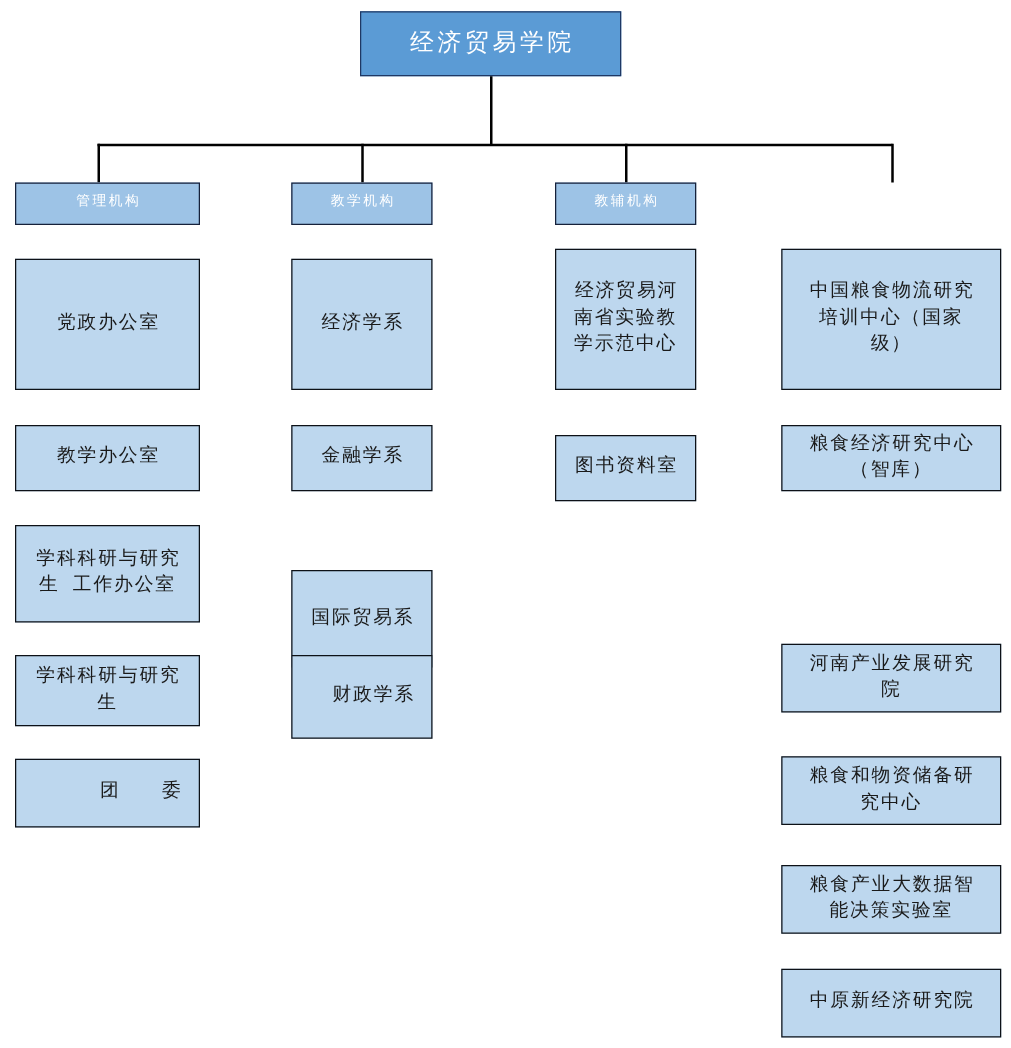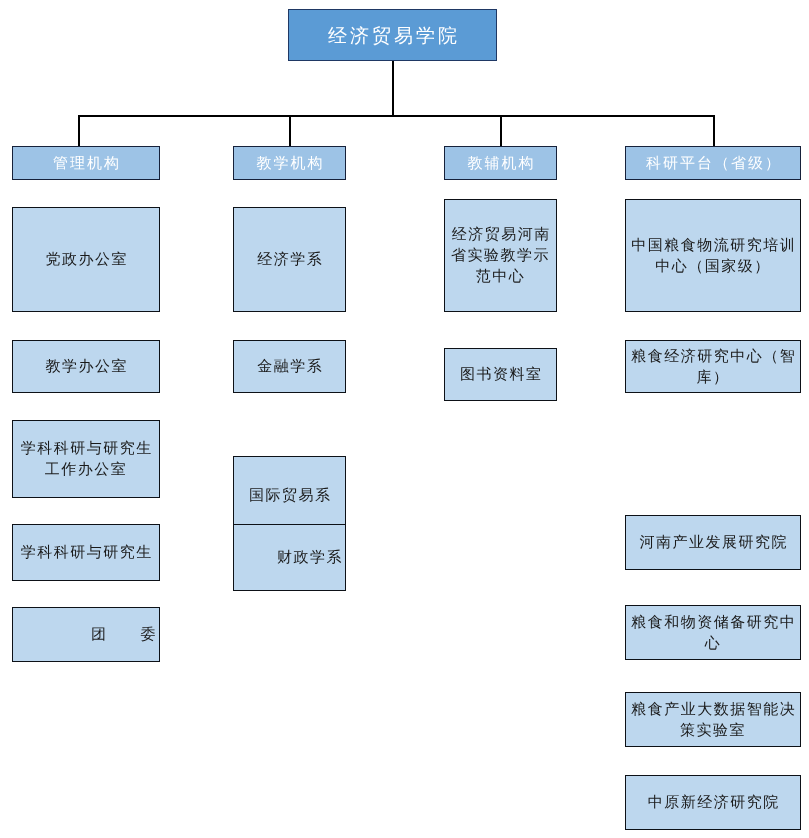--- a/index.html
+++ b/index.html
@@ -36,39 +36,40 @@
     border: 1.5px solid #1f3864;
     color: #ffffff;
     font-size: 19px;
     letter-spacing: 3px;
     text-indent: 3px;
   }
   .node-header {
     background: #9dc3e6;
     border: 1.5px solid #16213a;
     color: #ffffff;
-    font-size: 15px;
+    font-size: 11px;
     letter-spacing: 2px;
     text-indent: 2px;
   }
   .node-item {
     background: #bdd7ee;
     border: 1.5px solid #0d1117;
     color: #1a1a1a;
     font-size: 15px;
     letter-spacing: 1.5px;
     text-indent: 1.5px;
   }
   .node-item .txt,
   .node-header .txt,
   .node-root .txt {
     display: block;
     width: 100%;
-    padding: 0 2px;
+    padding: 0 13px;
     box-sizing: border-box;
+    font-family: Liberation Mono, monospace;
   }
   .connector {
     position: absolute;
     background: #000000;
   }
   .conn-v { width: 1.5px; }
   .conn-h { height: 1.5px; }
 </style>
 </head>
 <body>
@@ -124,23 +125,20 @@
   <div class="node node-header" style="left:444px; top:146px; width:113px; height:34px;">
     <span class="txt">教辅机构</span>
   </div>
   <div class="node node-item" style="left:444px; top:199px; width:113px; height:113px;">
     <span class="txt">经济贸易河南省实验教学示范中心</span>
   </div>
   <div class="node node-item" style="left:444px; top:348px; width:113px; height:53px;">
     <span class="txt">图书资料室</span>
   </div>
 
-  <div class="node node-header" style="left:625px; top:146px; width:176px; height:34px;">
-    <span class="txt">科研平台（省级）</span>
-  </div>
   <div class="node node-item" style="left:625px; top:199px; width:176px; height:113px;">
     <span class="txt">中国粮食物流研究培训中心（国家级）</span>
   </div>
   <div class="node node-item" style="left:625px; top:340px; width:176px; height:53px;">
     <span class="txt">粮食经济研究中心（智库）</span>
   </div>
   <div class="node node-item" style="left:625px; top:515px; width:176px; height:55px;">
     <span class="txt">河南产业发展研究院</span>
   </div>
   <div class="node node-item" style="left:625px; top:605px; width:176px; height:55px;">

